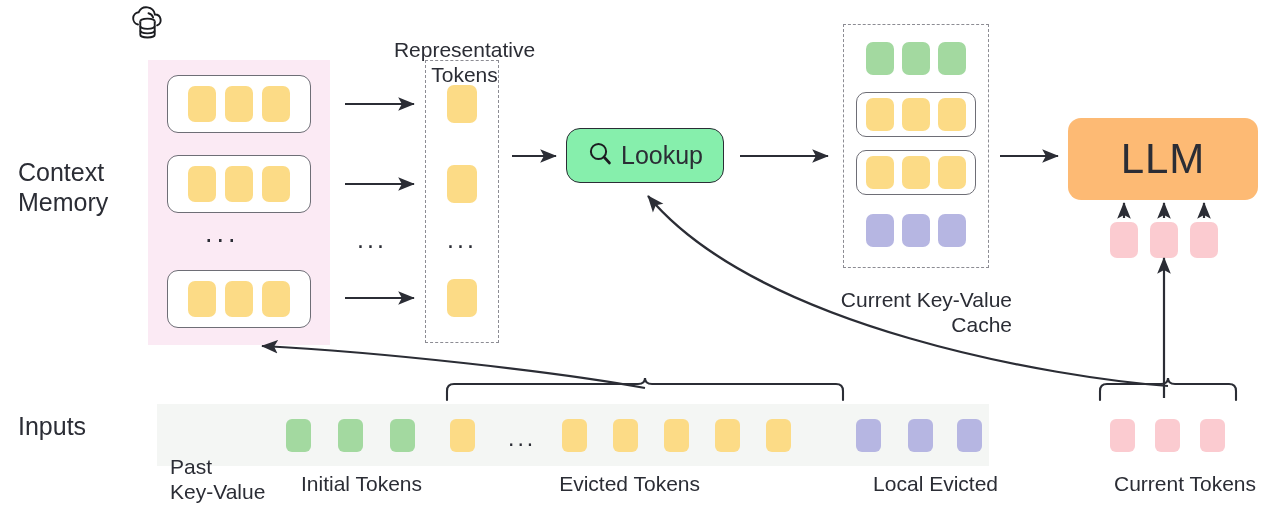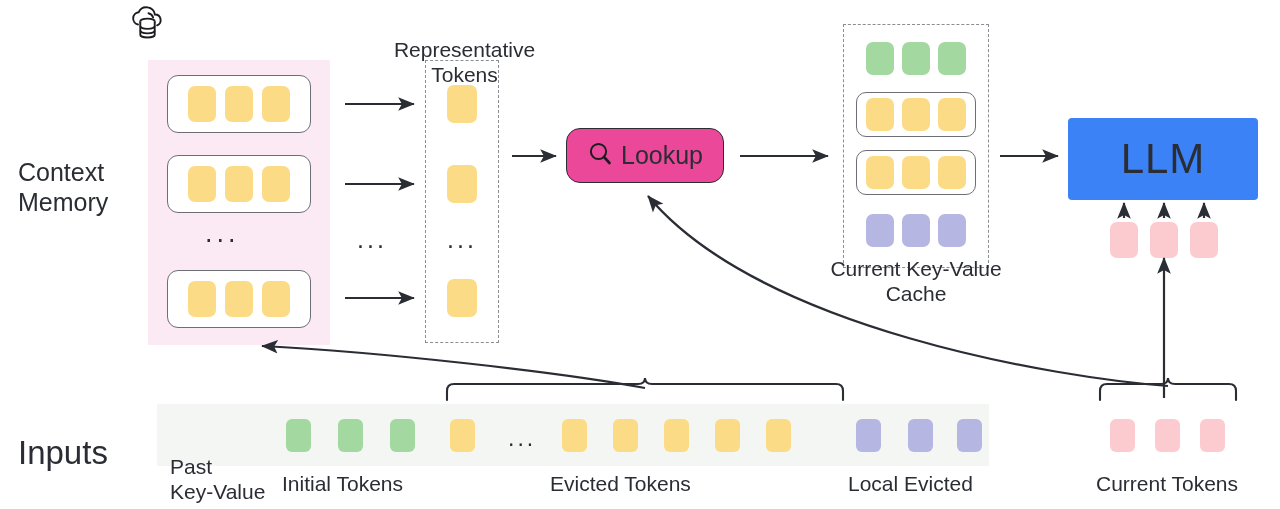--- a/index.html
+++ b/index.html
@@ -3,21 +3,21 @@
 <meta charset="utf-8">
 <style>
   html,body{margin:0;padding:0;background:#ffffff;}
   body{width:1280px;height:509px;position:relative;overflow:hidden;
        font-family:"Liberation Sans","DejaVu Sans",sans-serif;color:#2b2d35;}
   .abs{position:absolute;}
   .lbl{color:#2b2d35;line-height:1.18;white-space:pre-line;}
 
   
   #ctx-memory-label{left:18px;top:158px;width:130px;font-size:25px;}
-  #inputs-label{left:18px;top:434px;width:130px;font-size:33px;}
+  #inputs-label{left:18px;top:412px;width:130px;font-size:25px;}
 
   
   #memory-units-group{left:126px;top:4px;display:flex;align-items:center;gap:8px;}
   #memory-units-label{font-size:21px;}
 
   
   #context-memory-panel{left:148px;top:60px;width:182px;height:285px;background:#fbeaf4;}
   .mem-unit{position:absolute;left:167px;width:144px;height:58px;
             border:1.6px solid #6e6e76;border-radius:11px;background:#ffffff;
             box-sizing:border-box;display:flex;align-items:center;justify-content:center;gap:9px;}
@@ -32,48 +32,48 @@
   #rep-tokens-title{left:382px;top:2px;width:165px;text-align:center;font-size:21px;margin-top:36px;}
   #rep-tokens-box{left:425px;top:60px;width:74px;height:283px;
                   border:1.7px dashed #8c8c93;box-sizing:border-box;}
   .rep-tok{position:absolute;left:447px;width:30px;height:38px;border-radius:7px;background:#fcdb86;}
   #rep-tok-1{top:85px;} #rep-tok-2{top:165px;} #rep-tok-3{top:279px;}
   #rep-ellipsis{left:447px;top:225px;font-size:25px;letter-spacing:3px;}
   #mid-ellipsis{left:357px;top:225px;font-size:25px;letter-spacing:3px;}
 
   
   #lookup-box{left:566px;top:128px;width:158px;height:55px;border:1.9px solid #2b2d35;
-              border-radius:14px;background:#ec4899;box-sizing:border-box;
+              border-radius:14px;background:#86efac;box-sizing:border-box;
               display:flex;align-items:center;justify-content:center;gap:7px;}
   #lookup-label{font-size:25px;}
 
   
   #kv-cache-box{left:843px;top:24px;width:146px;height:244px;
                 border:1.7px dashed #8c8c93;box-sizing:border-box;}
   .kv-row{position:absolute;left:856px;width:120px;height:45px;box-sizing:border-box;
           display:flex;align-items:center;justify-content:center;gap:8px;}
   .kv-row.boxed{border:1.5px solid #6e6e76;border-radius:10px;background:#fff;}
   .kv-row .tok{width:28px;height:33px;}
   #kv-row-1{top:36px;} #kv-row-2{top:92px;} #kv-row-3{top:150px;} #kv-row-4{top:208px;}
-  #kv-cache-caption{left:820px;top:257px;width:192px;text-align:center;font-size:21px;}
-
-  
-  #llm-box{left:1068px;top:118px;width:190px;height:82px;background:#3b82f6;border-radius:4px;
+  #kv-cache-caption{left:820px;top:288px;width:192px;text-align:right;font-size:21px;}
+
+  
+  #llm-box{left:1068px;top:118px;width:190px;height:82px;background:#fdba74;border-radius:13px;
            display:flex;align-items:center;justify-content:center;}
   #llm-label{font-size:42px;letter-spacing:1px;}
   .llm-in-tok{position:absolute;width:28px;height:36px;border-radius:7px;background:#fbcbd0;top:222px;}
   #llm-tok-1{left:1110px;} #llm-tok-2{left:1150px;} #llm-tok-3{left:1190px;}
 
   
   #inputs-band{left:157px;top:404px;width:832px;height:62px;background:#f4f6f4;}
   #past-kv-label{left:170px;top:414px;font-size:21px;line-height:1.2;margin-top:40px;}
   .in-tok{position:absolute;top:419px;width:25px;height:33px;border-radius:6px;}
   #inputs-ellipsis{left:508px;top:425px;font-size:23px;letter-spacing:3px;}
 
-  .group-caption{position:absolute;font-size:21px;text-align:left;}
+  .group-caption{position:absolute;font-size:21px;text-align:right;}
   #caption-initial{left:282px;top:472px;width:140px;}
   #caption-evicted{left:550px;top:472px;width:150px;}
   #caption-local{left:848px;top:472px;width:150px;}
   #caption-current{left:1096px;top:472px;width:160px;}
 
   #svg-layer{left:0;top:0;width:1280px;height:509px;pointer-events:none;}
 </style>
 </head>
 <body>
 

